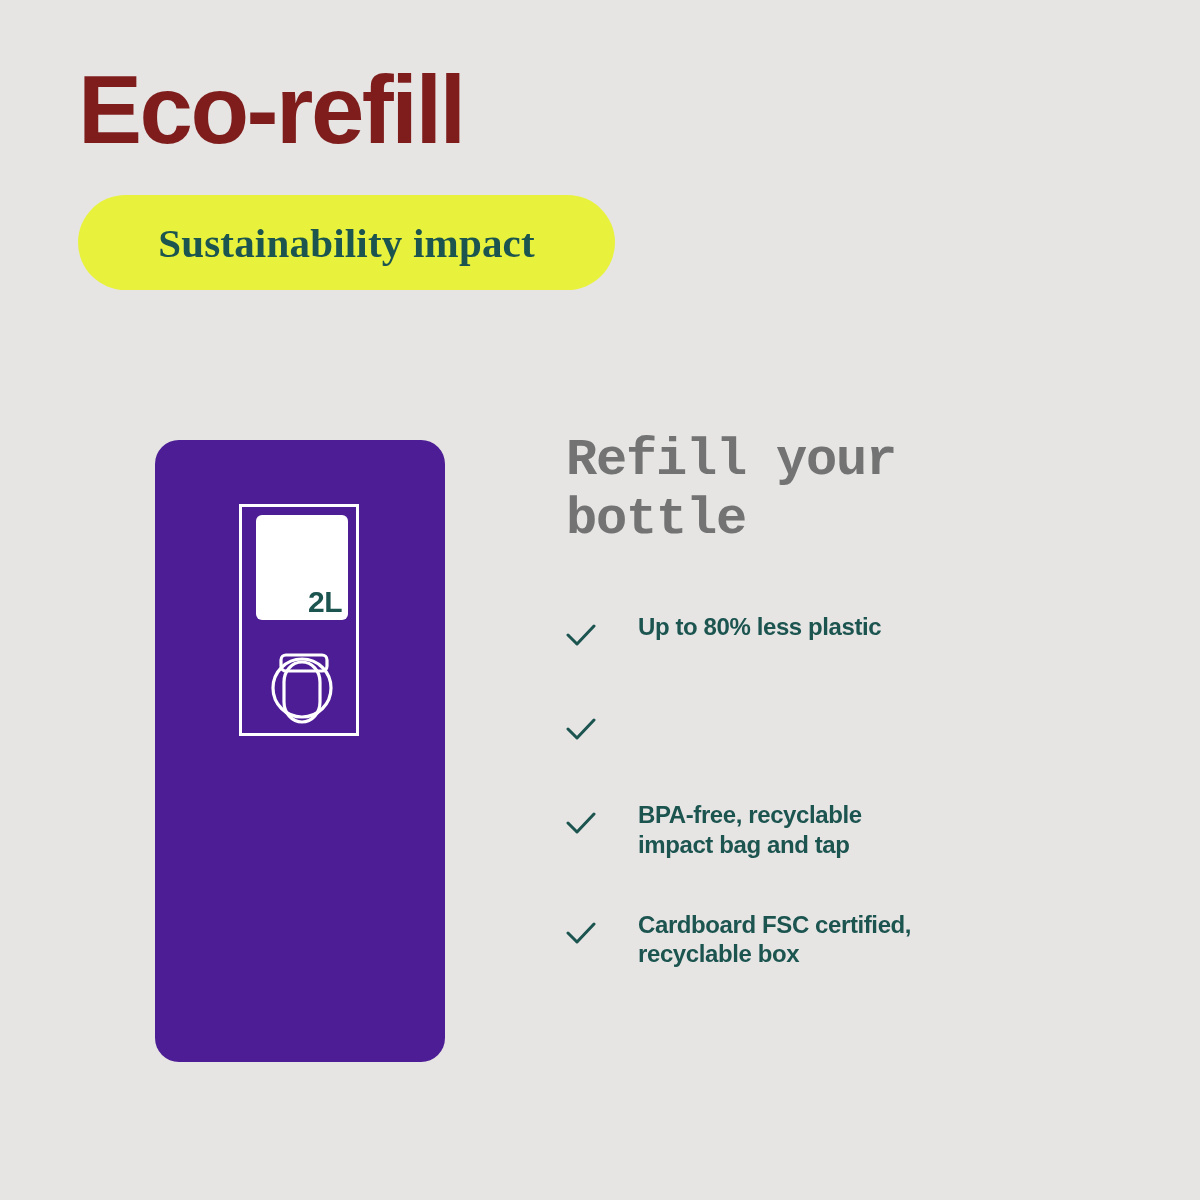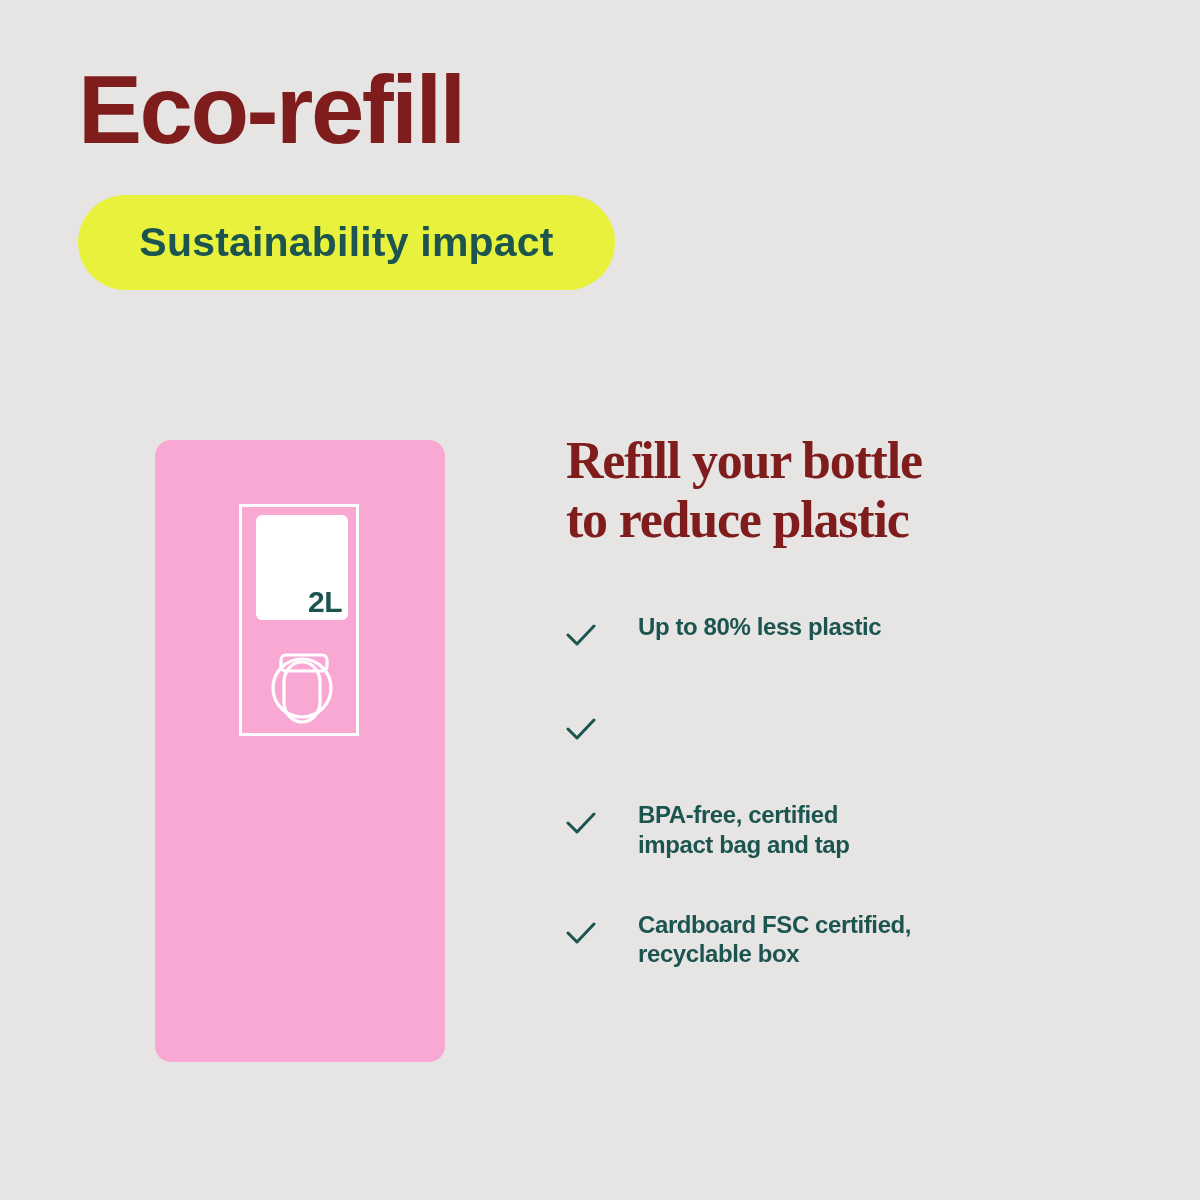--- a/index.html
+++ b/index.html
@@ -43,37 +43,37 @@
     top: 195px;
     width: 537px;
     height: 95px;
     border-radius: 48px;
     background: #e8f23c;
     display: flex;
     align-items: center;
     justify-content: center;
   }
   .badge-label {
-    font-family: Liberation Sans, sans-serif;
+    font-family: Liberation Serif, serif;
     font-size: 41px;
     font-weight: 700;
     color: #1c5450;
     letter-spacing: 0.2px;
     white-space: nowrap;
   }
 
   
   .product-panel {
     position: absolute;
     left: 155px;
     top: 440px;
     width: 290px;
     height: 622px;
-    background: #f9a8d4;
-    border-radius: 16px;
+    background: #4c1d95;
+    border-radius: 24px;
   }
 
   .box-outline {
     position: absolute;
     left: 84px;
     top: 64px;
     width: 120px;
     height: 232px;
     border: 3px solid #ffffff;
     box-sizing: border-box;
@@ -107,26 +107,26 @@
     width: 94px;
     height: 90px;
   }
 
   
   .headline {
     position: absolute;
     left: 566px;
     top: 432px;
     width: 520px;
-    font-family: Liberation Serif, serif;
+    font-family: Liberation Mono, monospace;
     font-size: 52px;
     font-weight: 700;
     line-height: 1.13;
     letter-spacing: -1.2px;
-    color: #7f1d1d;
+    color: #737373;
   }
 
   .features {
     position: absolute;
     left: 566px;
     top: 612px;
     width: 530px;
   }
   .feature-item {
     position: relative;
@@ -182,21 +182,20 @@
         <circle cx="47" cy="53" r="29" fill="none" stroke="#ffffff" stroke-width="3.2"></circle>
         <path d="M31 20 h36 a5 5 0 0 1 5 5 v6 a5 5 0 0 1 -5 5 h-36 a5 5 0 0 1 -5 -5 v-6 a5 5 0 0 1 5 -5 z" fill="none" stroke="#ffffff" stroke-width="3.2"></path>
         <rect x="29" y="27" width="36" height="60" rx="18" ry="20" fill="none" stroke="#ffffff" stroke-width="3.2"></rect>
       </svg>
     </div>
 
   </div>
 
   <div class="headline">
     <div>Refill your bottle</div>
-    <div>to reduce plastic</div>
   </div>
 
   <div class="features">
 
     <div class="feature-item">
       <span class="check-icon">
         <svg viewBox="0 0 30 30" width="30" height="30" aria-hidden="true">
           <path d="M2 14 L11 23 L28 5" fill="none" stroke="#1c5450" stroke-width="3" stroke-linecap="round" stroke-linejoin="round"></path>
         </svg>
       </span>
@@ -213,21 +212,21 @@
       </span>
     </div>
 
     <div class="feature-item">
       <span class="check-icon">
         <svg viewBox="0 0 30 30" width="30" height="30" aria-hidden="true">
           <path d="M2 14 L11 23 L28 5" fill="none" stroke="#1c5450" stroke-width="3" stroke-linecap="round" stroke-linejoin="round"></path>
         </svg>
       </span>
       <span class="feature-text">
-        <div>BPA-free, certified</div>
+        <div>BPA-free, recyclable</div>
         <div>impact bag and tap</div>
       </span>
     </div>
 
     <div class="feature-item">
       <span class="check-icon">
         <svg viewBox="0 0 30 30" width="30" height="30" aria-hidden="true">
           <path d="M2 14 L11 23 L28 5" fill="none" stroke="#1c5450" stroke-width="3" stroke-linecap="round" stroke-linejoin="round"></path>
         </svg>
       </span>

